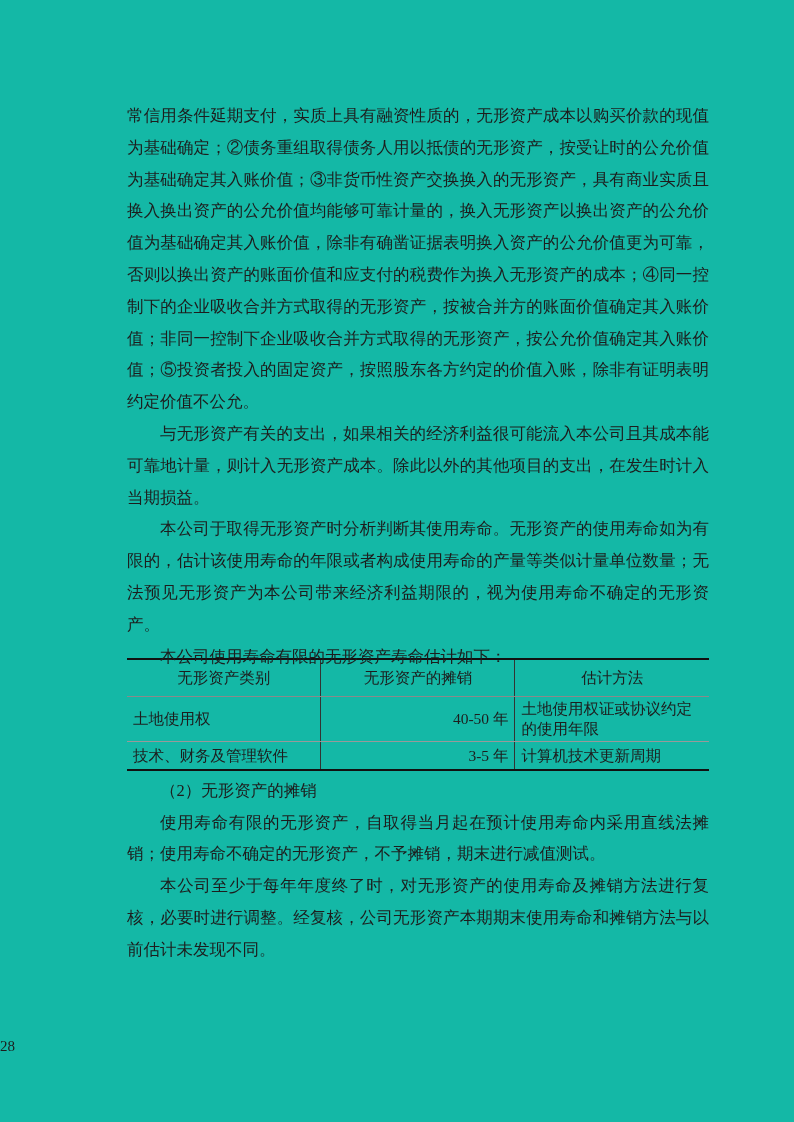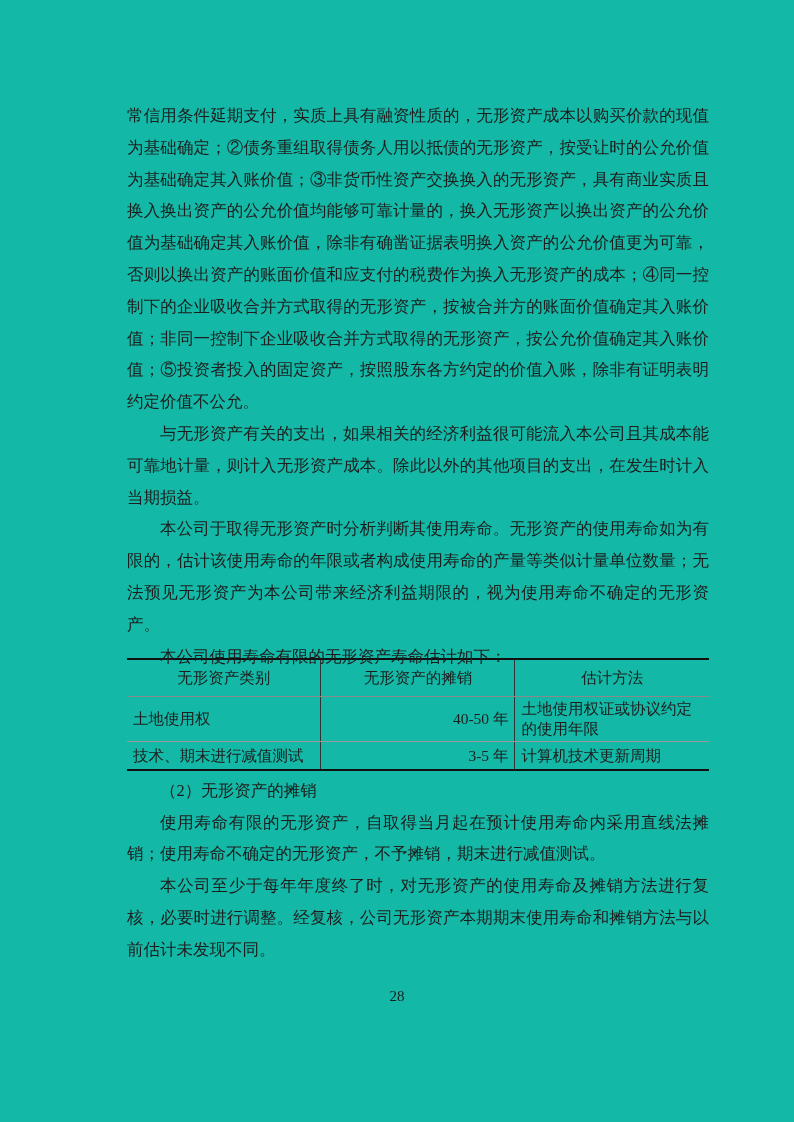--- a/index.html
+++ b/index.html
@@ -68,23 +68,22 @@
     border-bottom: 1px solid #999999;
   }
   table.life-table .v-line {
     border-left: 1px solid #333333;
   }
   table.life-table .cell-left { text-align: left; }
   table.life-table .cell-center { text-align: right; }
   .page-footer {
     position: absolute;
     left: 0;
-    top: 988px;
+    top: 1038px;
     width: 794px;
-    text-align: center;
     font-size: 15px;
     color: #1d1d1d;
   }
 </style>
 </head>
 <body>
 
 <div class="page">
   <div class="content">
 
@@ -110,21 +109,21 @@
         <th>无形资产类别</th>
         <th class="v-line">无形资产的摊销</th>
         <th class="v-line">估计方法</th>
       </tr>
       <tr class="data-row">
         <td class="cell-left">土地使用权</td>
         <td class="v-line cell-center">40-50 年</td>
         <td class="v-line cell-left">土地使用权证或协议约定的使用年限</td>
       </tr>
       <tr class="data-row-last">
-        <td class="cell-left">技术、期末进行减值测试</td>
+        <td class="cell-left">技术、财务及管理软件</td>
         <td class="v-line cell-center">3-5 年</td>
         <td class="v-line cell-left">计算机技术更新周期</td>
       </tr>
     </tbody>
       </table>
 
     <p class="indent">（2）无形资产的摊销</p>
 
     <p class="indent">使用寿命有限的无形资产，自取得当月起在预计使用寿命内采用直线法摊销；使用寿命不确定的无形资产，不予摊销，期末进行减值测试。</p>
 

